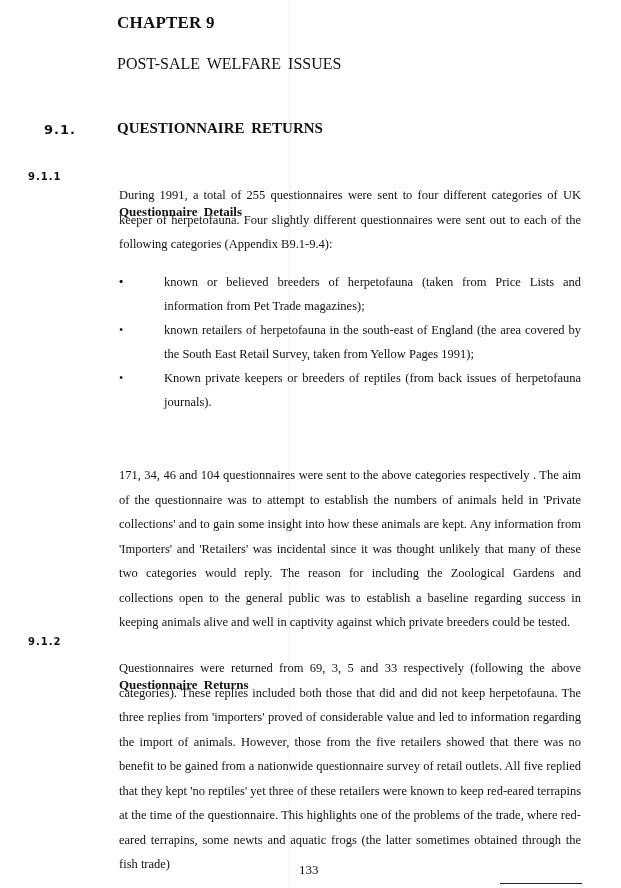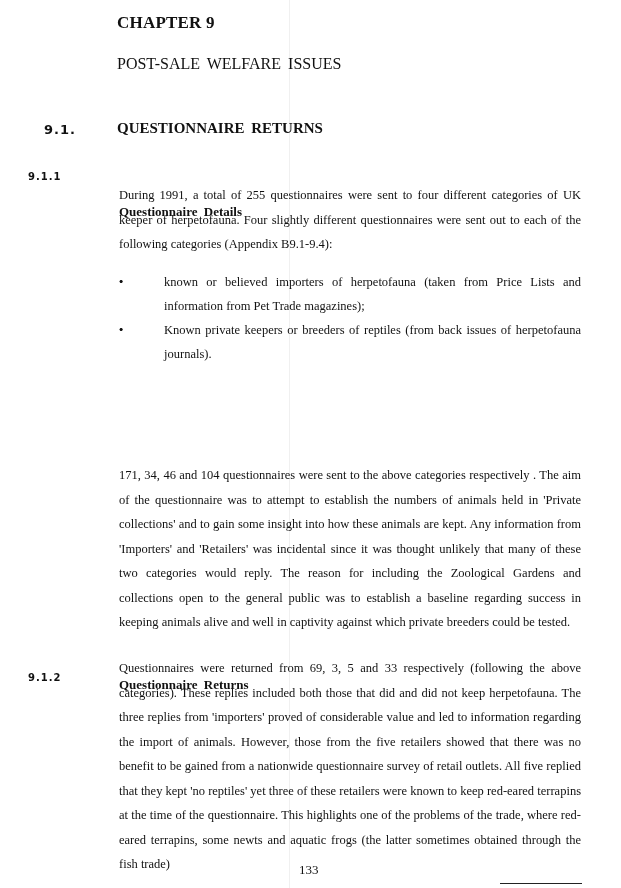--- a/index.html
+++ b/index.html
@@ -130,31 +130,32 @@
 <div class="sub-num" style="top:171px;">9.1.1</div>
 <div class="sub-title" style="top:169px;">Questionnaire Details</div>
 <p class="para" style="top:183px;">During 1991, a total of 255 questionnaires were sent to four different categories of UK keeper of herpetofauna. Four slightly different questionnaires were sent out to each of the following categories (Appendix B9.1-9.4):</p>
 
 <ul class="bullets" style="top:270px;">
   <li class="bullet-item">
     <span class="bullet-dot">•</span>
   </li>
   <li class="bullet-item">
     <span class="bullet-dot">•</span>
-    <span>known or believed importers of herpetofauna (taken from Price Lists and information from Pet Trade magazines);</span>
+    <span>known or believed breeders of herpetofauna (taken from Price Lists and information from Pet Trade magazines);</span>
   </li>
   <li class="bullet-item">
     <span class="bullet-dot">•</span>
+    <span>known retailers of herpetofauna in the south-east of England (the area covered by the South East Retail Survey, taken from Yellow Pages 1991);</span>
   </li>
   <li class="bullet-item">
     <span class="bullet-dot">•</span>
     <span>Known private keepers or breeders of reptiles (from back issues of herpetofauna journals).</span>
   </li>
 </ul>
 
 <p class="para" style="top:463px;">171, 34, 46 and 104 questionnaires were sent to the above categories respectively . The aim of the questionnaire was to attempt to establish the numbers of animals held in 'Private collections' and to gain some insight into how these animals are kept. Any information from 'Importers' and 'Retailers' was incidental since it was thought unlikely that many of these two categories would reply. The reason for including the Zoological Gardens and collections open to the general public was to establish a baseline regarding success in keeping animals alive and well in captivity against which private breeders could be tested.</p>
 
-<div class="sub-num" style="top:672px;">9.1.2</div>
+<div class="sub-num" style="top:636px;">9.1.2</div>
 <div class="sub-title" style="top:642px;">Questionnaire Returns</div>
 <p class="para" style="top:656px;">Questionnaires were returned from 69, 3, 5 and 33 respectively (following the above categories). These replies included both those that did and did not keep herpetofauna. The three replies from 'importers' proved of considerable value and led to information regarding the import of animals. However, those from the five retailers showed that there was no benefit to be gained from a nationwide questionnaire survey of retail outlets. All five replied that they kept 'no reptiles' yet three of these retailers were known to keep red-eared terrapins at the time of the questionnaire. This highlights one of the problems of the trade, where red-eared terrapins, some newts and aquatic frogs (the latter sometimes obtained through the fish trade)</p>
 
 <div class="page-number">133</div>
 <div class="bottom-rule"></div>
 
 </body></html>

